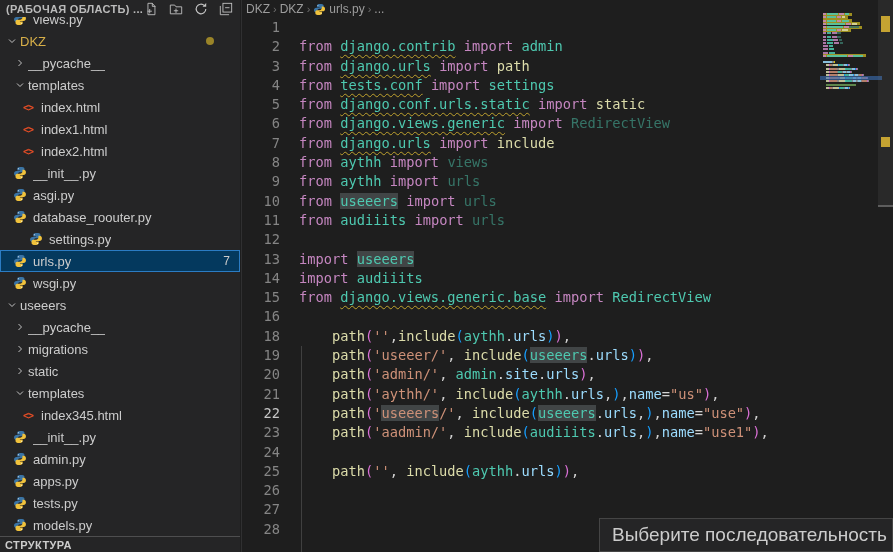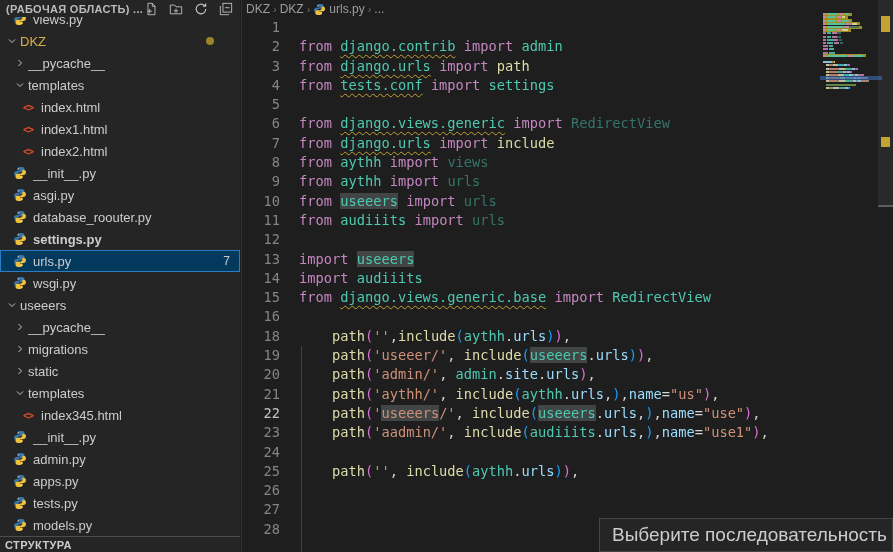--- a/index.html
+++ b/index.html
@@ -176,21 +176,21 @@
           <span class="fico">
             <svg width="14" height="14" viewBox="0 0 16 16">
               <path fill="#3A74A5" d="M7.9 1.2c-1.9 0-3 .85-3 2.1v1.9h3.2v.6H3.9c-1.5 0-2.7 1.1-2.7 2.9s1.1 2.9 2.6 2.9h1.4V9.8c0-1.4 1.2-2.6 2.7-2.6h3.2c1.2 0 2-.9 2-2V3.3c0-1.2-1.2-2.1-2.6-2.1z"></path>
               <path fill="#F0C23C" d="M8.1 14.8c1.9 0 3-.85 3-2.1v-1.9H7.9v-.6h4.2c1.5 0 2.7-1.1 2.7-2.9s-1.1-2.9-2.6-2.9h-1.4v1.8c0 1.4-1.2 2.6-2.7 2.6H4.9c-1.2 0-2 .9-2 2v1.9c0 1.2 1.2 2.1 2.6 2.1z"></path>
               <circle cx="6.1" cy="3.2" r=".6" fill="#fff"></circle>
               <circle cx="9.9" cy="12.8" r=".6" fill="#fff"></circle>
             </svg>
           </span>
           <span class="lbl ">database_roouter.py</span>
         </div>
-        <div class="row" style="padding-left: 12px; font-weight: bold;">
+        <div class="row" style="padding-left: 28px;">
           <span class="fico">
             <svg width="14" height="14" viewBox="0 0 16 16">
               <path fill="#3A74A5" d="M7.9 1.2c-1.9 0-3 .85-3 2.1v1.9h3.2v.6H3.9c-1.5 0-2.7 1.1-2.7 2.9s1.1 2.9 2.6 2.9h1.4V9.8c0-1.4 1.2-2.6 2.7-2.6h3.2c1.2 0 2-.9 2-2V3.3c0-1.2-1.2-2.1-2.6-2.1z"></path>
               <path fill="#F0C23C" d="M8.1 14.8c1.9 0 3-.85 3-2.1v-1.9H7.9v-.6h4.2c1.5 0 2.7-1.1 2.7-2.9s-1.1-2.9-2.6-2.9h-1.4v1.8c0 1.4-1.2 2.6-2.7 2.6H4.9c-1.2 0-2 .9-2 2v1.9c0 1.2 1.2 2.1 2.6 2.1z"></path>
               <circle cx="6.1" cy="3.2" r=".6" fill="#fff"></circle>
               <circle cx="9.9" cy="12.8" r=".6" fill="#fff"></circle>
             </svg>
           </span>
           <span class="lbl ">settings.py</span>
         </div>
@@ -377,21 +377,21 @@
         <span class="bc-sep">›</span>
         <span class="bc-item">
           <span>...</span>
         </span>
       </div>
     <div id="code">
         <div class="code-line"><span class="ln">1</span><span class="lt"></span></div>
         <div class="code-line"><span class="ln">2</span><span class="lt"><span class="tok-kw">from</span><span class="tok-txt"> </span><span class="tok-mod sq">django.contrib</span><span class="tok-txt"> </span><span class="tok-kw">import</span><span class="tok-txt"> </span><span class="tok-mod">admin</span></span></div>
         <div class="code-line"><span class="ln">3</span><span class="lt"><span class="tok-kw">from</span><span class="tok-txt"> </span><span class="tok-mod sq">django.urls</span><span class="tok-txt"> </span><span class="tok-kw">import</span><span class="tok-txt"> </span><span class="tok-fn">path</span></span></div>
         <div class="code-line"><span class="ln">4</span><span class="lt"><span class="tok-kw">from</span><span class="tok-txt"> </span><span class="tok-mod sq">tests.conf</span><span class="tok-txt"> </span><span class="tok-kw">import</span><span class="tok-txt"> </span><span class="tok-mod">settings</span></span></div>
-        <div class="code-line"><span class="ln">5</span></div>
+        <div class="code-line"><span class="ln">5</span><span class="lt"><span class="tok-kw">from</span><span class="tok-txt"> </span><span class="tok-mod sq">django.conf.urls.static</span><span class="tok-txt"> </span><span class="tok-kw">import</span><span class="tok-txt"> </span><span class="tok-fn">static</span></span></div>
         <div class="code-line"><span class="ln">6</span><span class="lt"><span class="tok-kw">from</span><span class="tok-txt"> </span><span class="tok-mod sq">django.views.generic</span><span class="tok-txt"> </span><span class="tok-kw">import</span><span class="tok-txt"> </span><span class="tok-dim">RedirectView</span></span></div>
         <div class="code-line"><span class="ln">7</span><span class="lt"><span class="tok-kw">from</span><span class="tok-txt"> </span><span class="tok-mod sq">django.urls</span><span class="tok-txt"> </span><span class="tok-kw">import</span><span class="tok-txt"> </span><span class="tok-fn">include</span></span></div>
         <div class="code-line"><span class="ln">8</span><span class="lt"><span class="tok-kw">from</span><span class="tok-txt"> </span><span class="tok-mod">aythh</span><span class="tok-txt"> </span><span class="tok-kw">import</span><span class="tok-txt"> </span><span class="tok-dim">views</span></span></div>
         <div class="code-line"><span class="ln">9</span><span class="lt"><span class="tok-kw">from</span><span class="tok-txt"> </span><span class="tok-mod">aythh</span><span class="tok-txt"> </span><span class="tok-kw">import</span><span class="tok-txt"> </span><span class="tok-dim">urls</span></span></div>
         <div class="code-line"><span class="ln">10</span><span class="lt"><span class="tok-kw">from</span><span class="tok-txt"> </span><span class="tok-mod hl">useeers</span><span class="tok-txt"> </span><span class="tok-kw">import</span><span class="tok-txt"> </span><span class="tok-dim">urls</span></span></div>
         <div class="code-line"><span class="ln">11</span><span class="lt"><span class="tok-kw">from</span><span class="tok-txt"> </span><span class="tok-mod">audiiits</span><span class="tok-txt"> </span><span class="tok-kw">import</span><span class="tok-txt"> </span><span class="tok-dim">urls</span></span></div>
         <div class="code-line"><span class="ln">12</span></div>
         <div class="code-line"><span class="ln">13</span><span class="lt"><span class="tok-kw">import</span><span class="tok-txt"> </span><span class="tok-mod hl">useeers</span></span></div>
         <div class="code-line"><span class="ln">14</span><span class="lt"><span class="tok-kw">import</span><span class="tok-txt"> </span><span class="tok-mod">audiiits</span></span></div>
         <div class="code-line"><span class="ln">15</span><span class="lt"><span class="tok-kw">from</span><span class="tok-txt"> </span><span class="tok-mod sq">django.views.generic.base</span><span class="tok-txt"> </span><span class="tok-kw">import</span><span class="tok-txt"> </span><span class="tok-mod">RedirectView</span></span></div>

